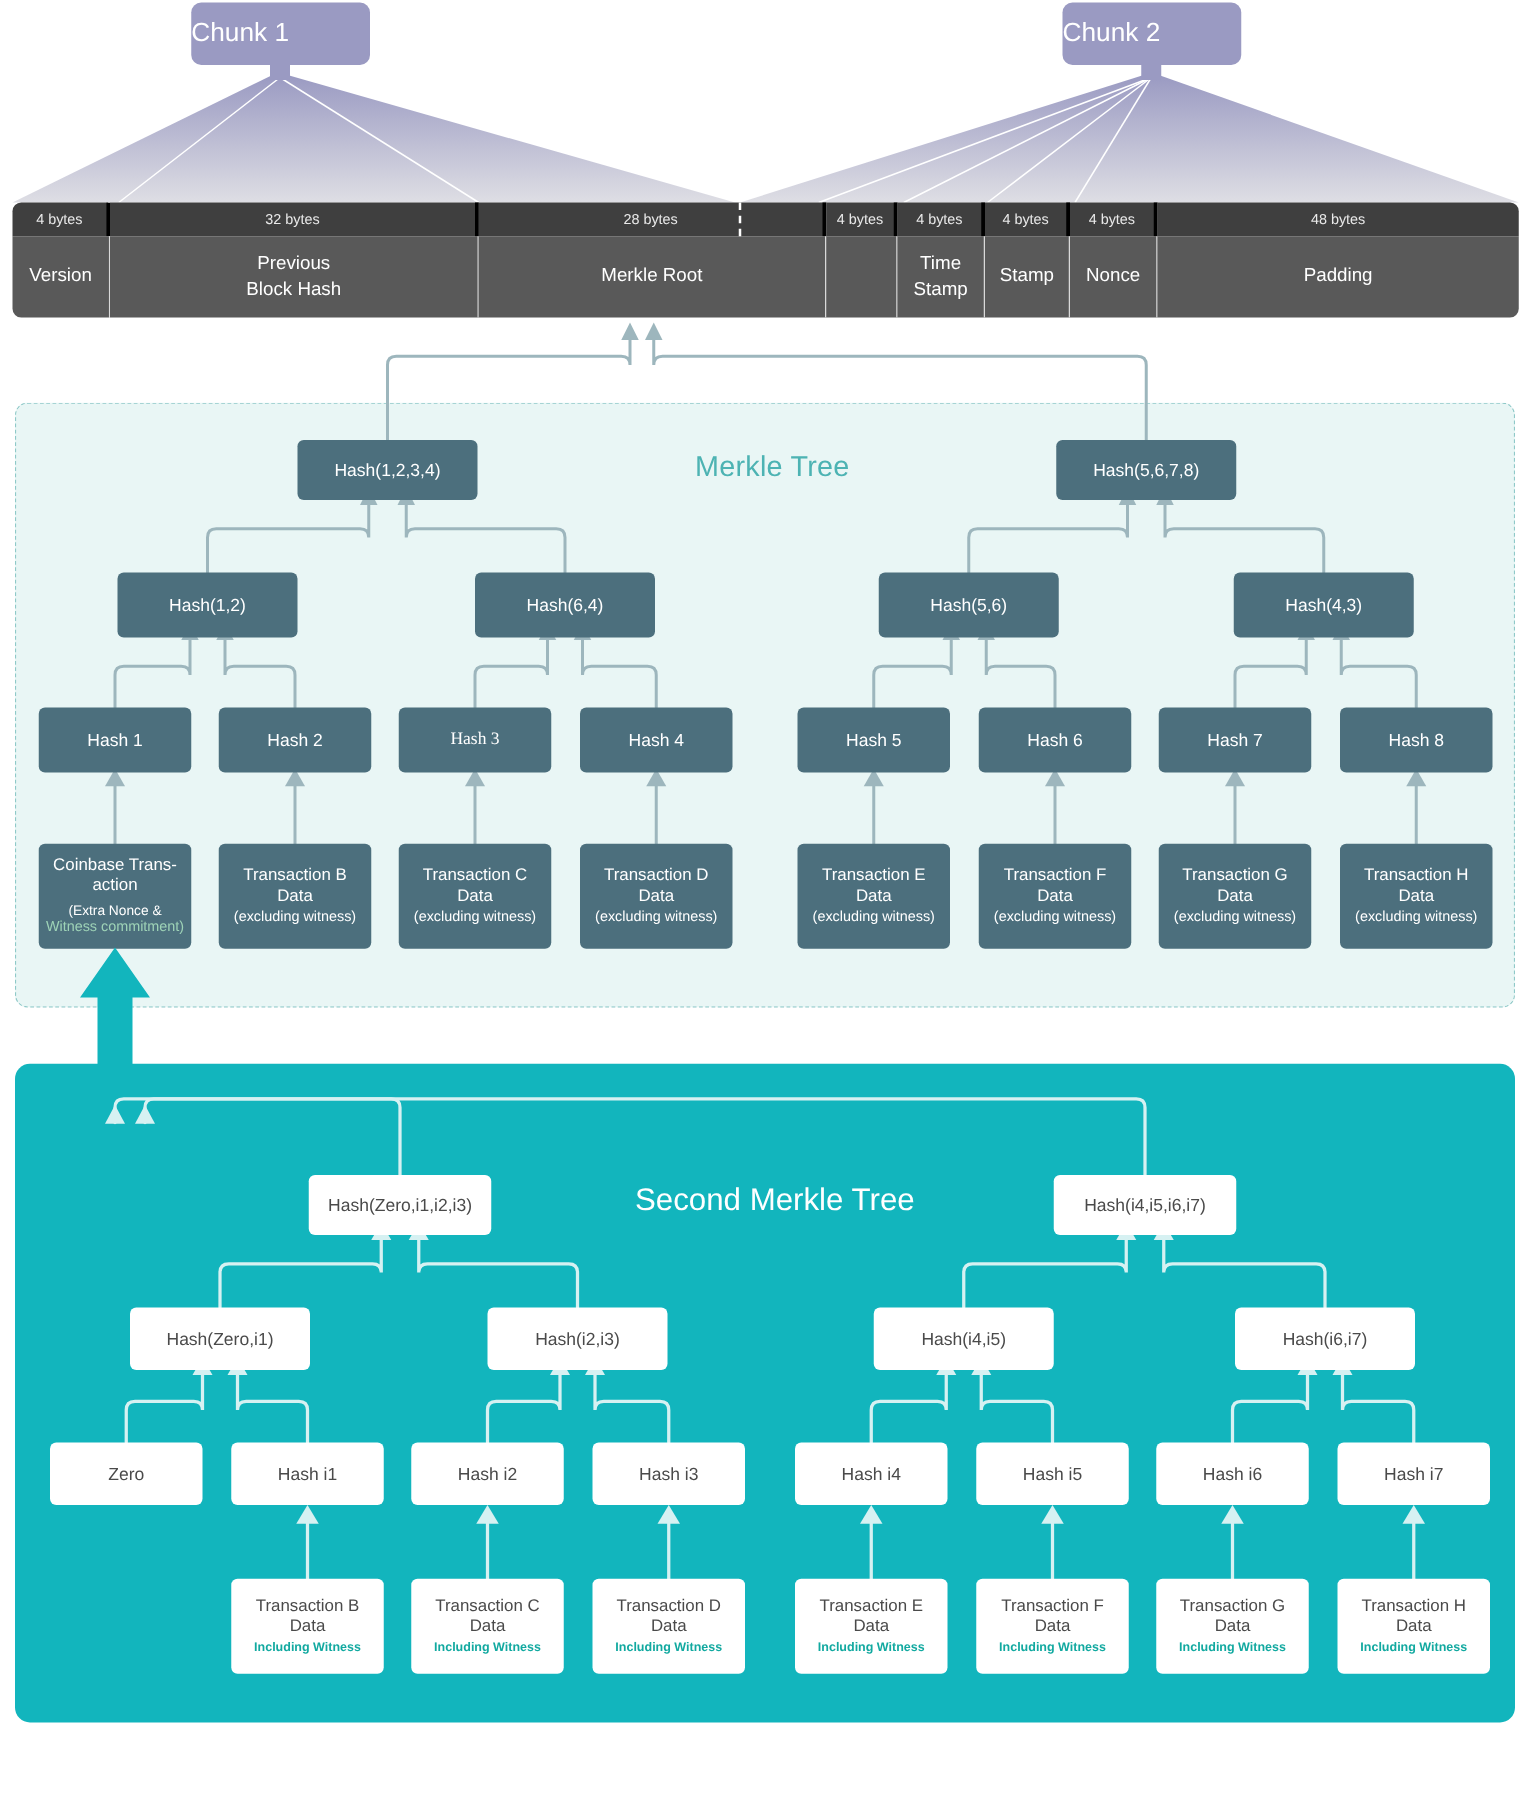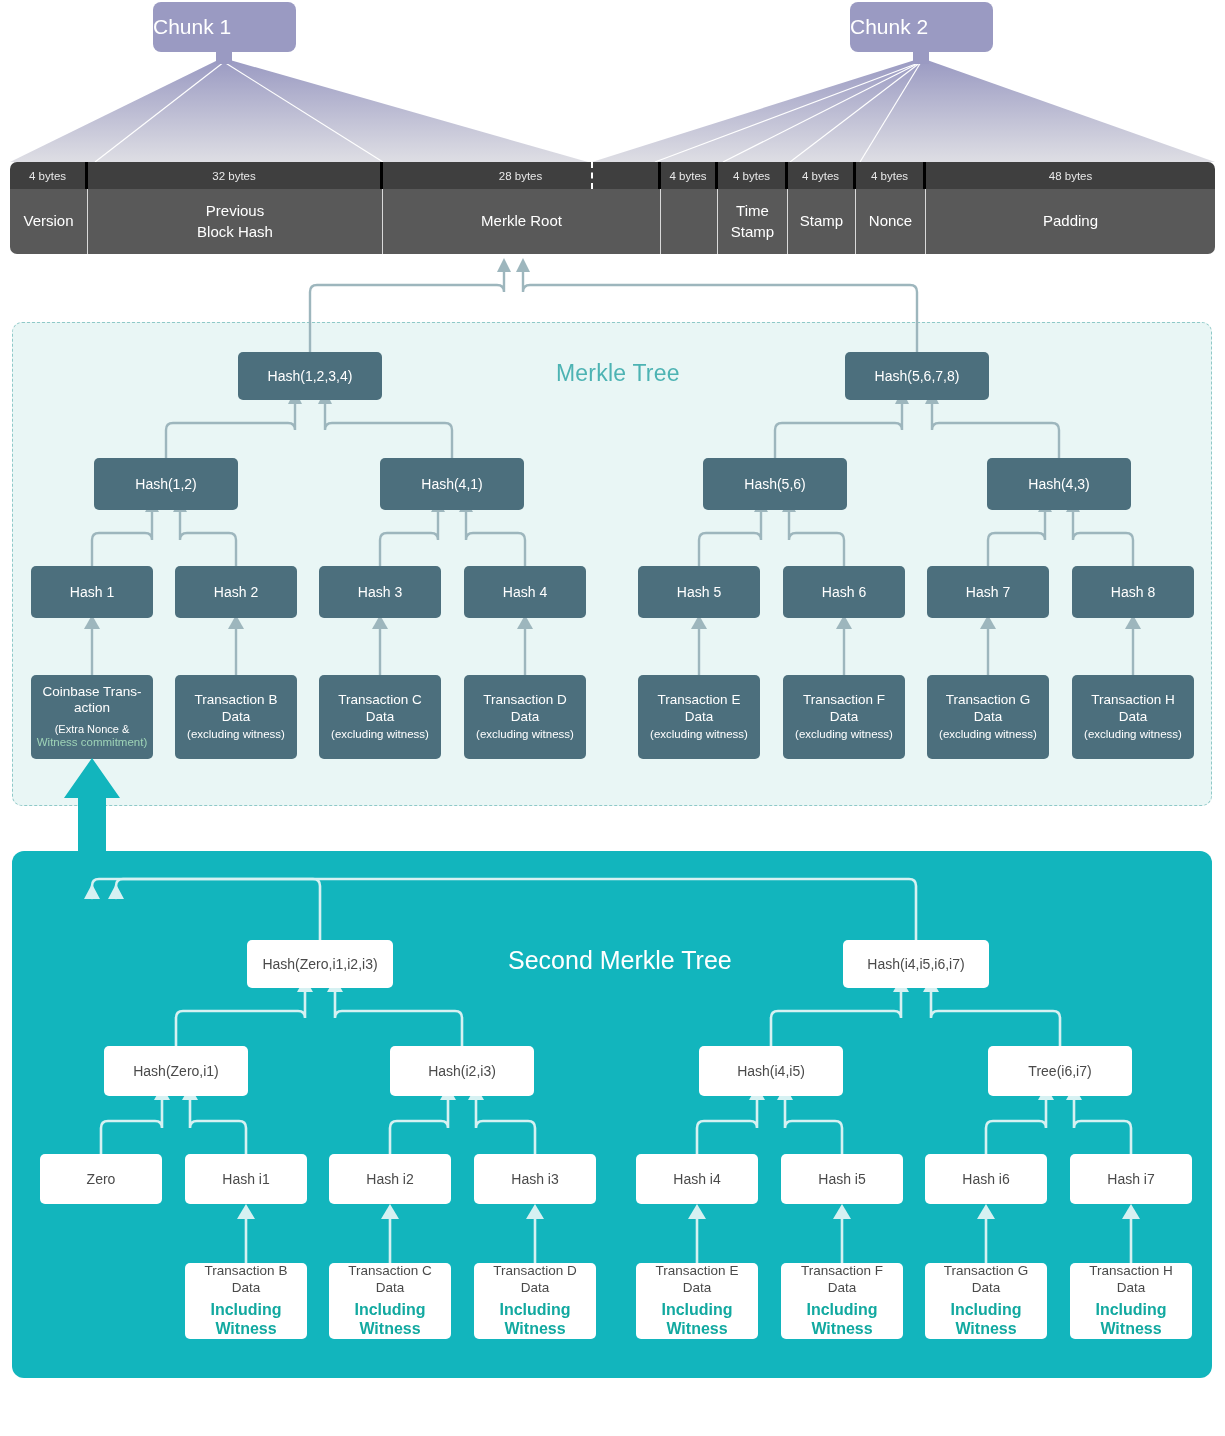--- a/index.html
+++ b/index.html
@@ -66,21 +66,21 @@
     display:flex;flex-direction:column;align-items:center;justify-content:center;
     text-align:center;line-height:1.2;
   }
   .node.dark{background:#4c6f7d;color:#ffffff;}
   .node.white{background:#ffffff;color:#4a4a4a;}
   .node .l1{font-size:14px;}
   .node.tx .l1{font-size:13.5px;line-height:1.22;}
   .node .l2{font-size:11.5px;margin-top:3px;}
   .node .l3{font-size:11.5px;color:#9ed3b7;}
   .node.w-tx .l1{font-size:13.5px;color:#4a4a4a;line-height:1.22;}
-  .node.w-tx .l2{font-size:16px;color:#12a9a0;font-weight:bold;margin-top:4px;}
+  .node.w-tx .l2{font-size:10px;color:#12a9a0;font-weight:bold;margin-top:4px;}
   .node.cb .l1{font-size:13.5px;line-height:1.22;}
   .node.cb .l2{font-size:11px;margin-top:6px;line-height:1.25;}
 </style>
 </head>
 <body>
 
 <div class="stage">
 
   <svg class="layer">
     <defs>
@@ -211,36 +211,36 @@
     <span class="l1">Hash(1,2,3,4)</span>
   </div>
   <div class="node dark" style="left:845px;top:352px;width:144px;height:48px;">
     <span class="l1">Hash(5,6,7,8)</span>
   </div>
 
   <div class="node dark" style="left:94px;top:458px;width:144px;height:52px;">
     <span class="l1">Hash(1,2)</span>
   </div>
   <div class="node dark" style="left:380px;top:458px;width:144px;height:52px;">
-    <span class="l1">Hash(4,1)</span>
+    <span class="l1">Hash(6,4)</span>
   </div>
   <div class="node dark" style="left:703px;top:458px;width:144px;height:52px;">
     <span class="l1">Hash(5,6)</span>
   </div>
   <div class="node dark" style="left:987px;top:458px;width:144px;height:52px;">
     <span class="l1">Hash(4,3)</span>
   </div>
 
   <div class="node dark" style="left:31px;top:566px;width:122px;height:52px;">
     <span class="l1">Hash 1</span>
   </div>
   <div class="node dark" style="left:175px;top:566px;width:122px;height:52px;">
     <span class="l1">Hash 2</span>
   </div>
-  <div class="node dark" style="left:319px;top:566px;width:122px;height:52px;">
+  <div class="node dark" style="left:319px;top:566px;width:122px;height:52px;font-family:Liberation Serif, serif;">
     <span class="l1">Hash 3</span>
   </div>
   <div class="node dark" style="left:464px;top:566px;width:122px;height:52px;">
     <span class="l1">Hash 4</span>
   </div>
   <div class="node dark" style="left:638px;top:566px;width:122px;height:52px;">
     <span class="l1">Hash 5</span>
   </div>
   <div class="node dark" style="left:783px;top:566px;width:122px;height:52px;">
     <span class="l1">Hash 6</span>
@@ -357,21 +357,21 @@
   <div class="node white" style="left:104px;top:1046px;width:144px;height:50px;">
     <span class="l1">Hash(Zero,i1)</span>
   </div>
   <div class="node white" style="left:390px;top:1046px;width:144px;height:50px;">
     <span class="l1">Hash(i2,i3)</span>
   </div>
   <div class="node white" style="left:699px;top:1046px;width:144px;height:50px;">
     <span class="l1">Hash(i4,i5)</span>
   </div>
   <div class="node white" style="left:988px;top:1046px;width:144px;height:50px;">
-    <span class="l1">Tree(i6,i7)</span>
+    <span class="l1">Hash(i6,i7)</span>
   </div>
 
   <div class="node white" style="left:40px;top:1154px;width:122px;height:50px;">
     <span class="l1">Zero</span>
   </div>
   <div class="node white" style="left:185px;top:1154px;width:122px;height:50px;">
     <span class="l1">Hash i1</span>
   </div>
   <div class="node white" style="left:329px;top:1154px;width:122px;height:50px;">
     <span class="l1">Hash i2</span>

